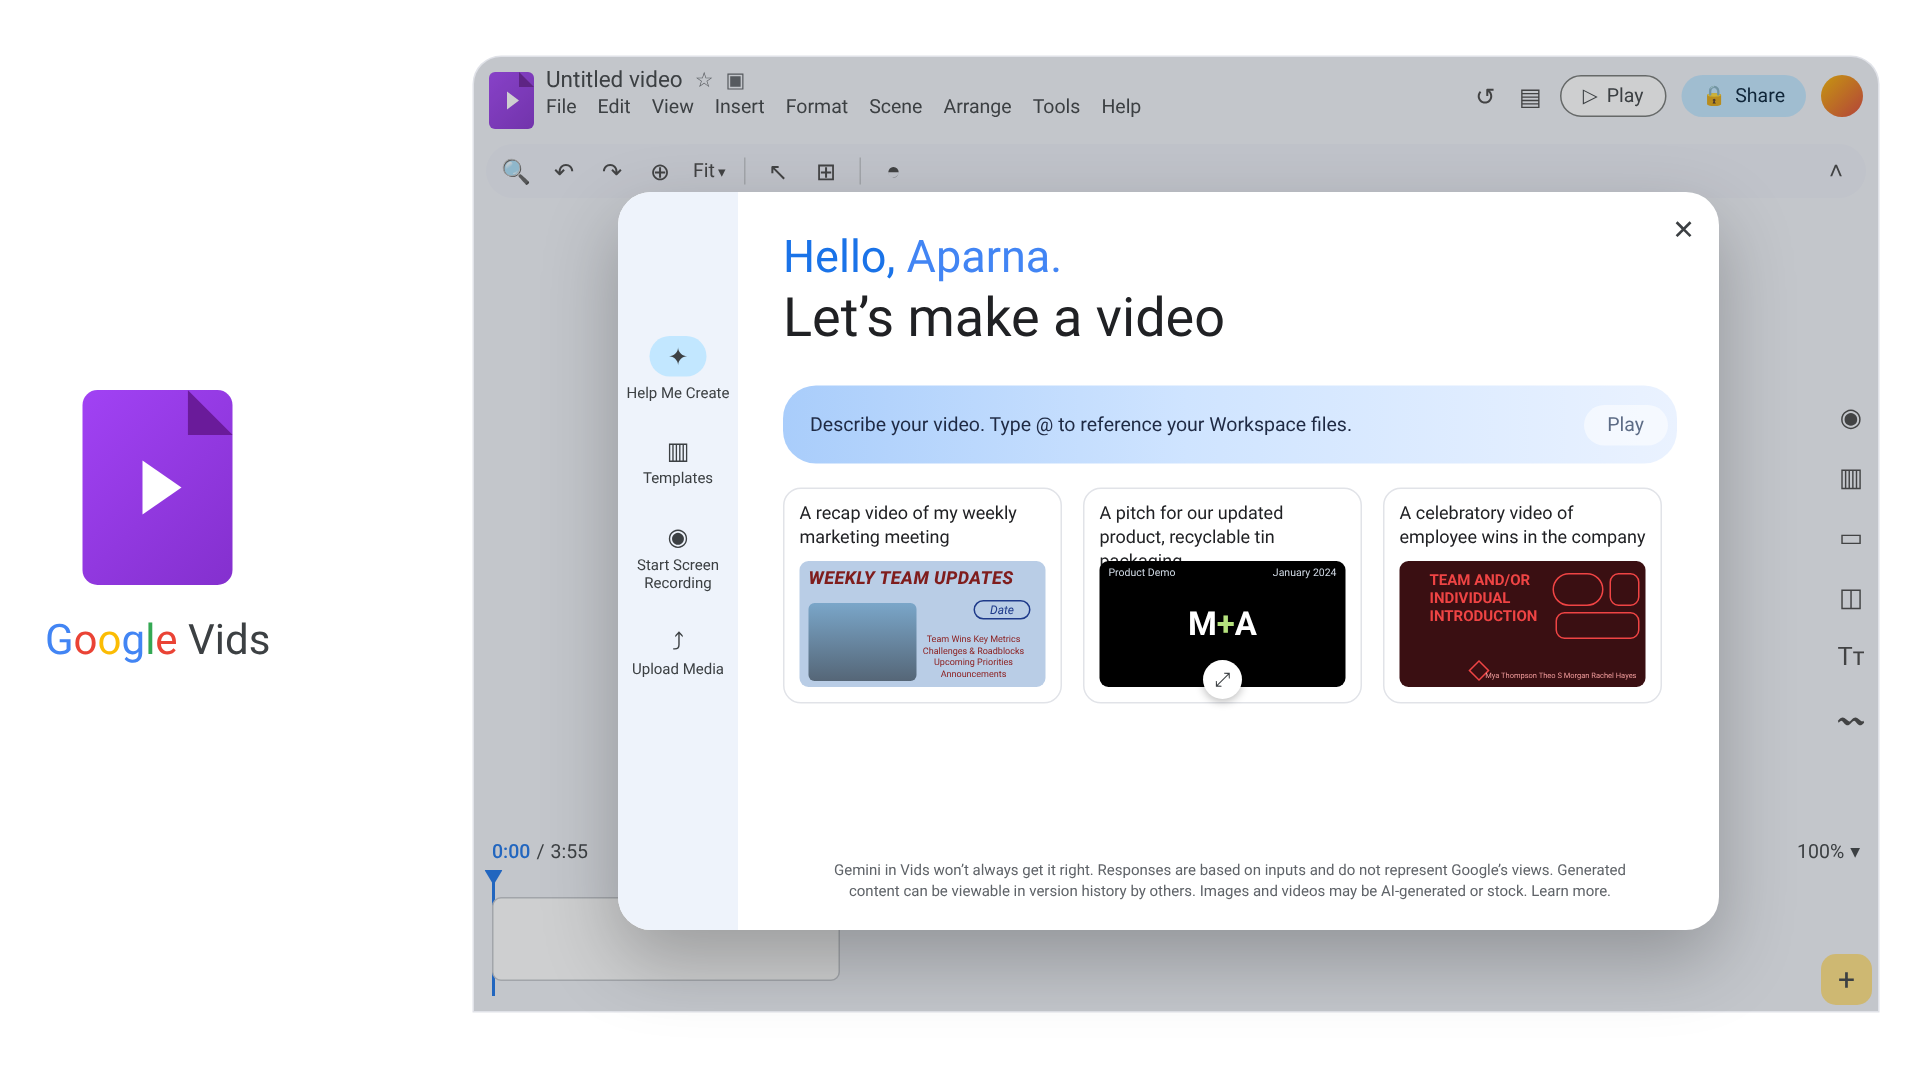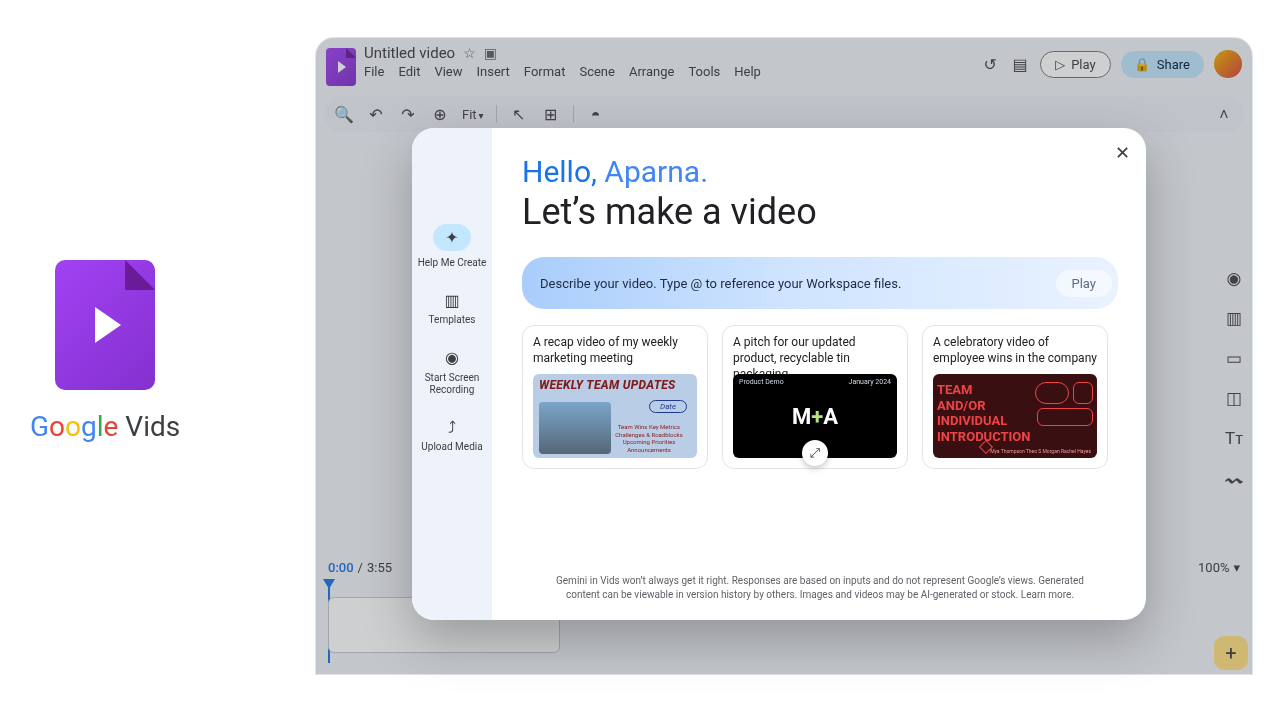--- a/index.html
+++ b/index.html
@@ -109,21 +109,21 @@
 .thumb1 .hdr{position:absolute;top:4px;left:6px;right:6px;font-size:12px;font-weight:800;color:#7f1d1d;font-style:italic;letter-spacing:.3px;}
 .thumb1 .ph{position:absolute;left:6px;bottom:4px;width:72px;height:52px;border-radius:4px;background:linear-gradient(180deg,#7aa6c9 0%,#567 100%);}
 .thumb1 .datepill{position:absolute;right:10px;top:26px;font-size:8px;font-style:italic;border:1px solid #1e3a8a;color:#1e3a8a;border-radius:10px;padding:1px 10px;}
 .thumb1 .lines{position:absolute;right:8px;bottom:4px;width:80px;font-size:6px;color:#8b1d1d;text-align:center;line-height:1.3;}
 .thumb2{background:#000000;display:flex;align-items:center;justify-content:center;}
 .thumb2 .tl{position:absolute;top:4px;left:6px;font-size:7px;color:#cfd8e3;}
 .thumb2 .tr{position:absolute;top:4px;right:6px;font-size:7px;color:#cfd8e3;}
 .thumb2 .ma{font-size:22px;font-weight:700;color:#fff;}
 .thumb2 .ma .plus{color:#b6e37e;}
 .thumb3{background:#3a0f12;}
-.thumb3 .txt{position:absolute;top:8px;left:4px;font-size:13px;font-weight:700;color:#ef4444;line-height:1.2;width:80px;}
+.thumb3 .txt{position:absolute;top:8px;left:20px;font-size:10px;font-weight:700;color:#ef4444;line-height:1.2;width:80px;}
 .thumb3 .shape{position:absolute;border:1px solid #ef4444;border-radius:10px;}
 .thumb3 .s1{top:8px;right:28px;width:34px;height:22px;border-radius:14px;}
 .thumb3 .s2{top:8px;right:4px;width:20px;height:22px;border-radius:6px;}
 .thumb3 .s3{top:34px;right:4px;width:56px;height:18px;border-radius:6px;}
 .thumb3 .names{position:absolute;right:6px;bottom:4px;font-size:5px;color:#ef9a9a;text-align:right;line-height:1.3;}
 .thumb3 .diamond{position:absolute;left:48px;bottom:6px;width:10px;height:10px;border:1px solid #ef4444;transform:rotate(45deg);}
 .expand-circ{position:absolute;left:50%;bottom:2px;transform:translateX(-50%);width:26px;height:26px;border-radius:50%;background:#fff;box-shadow:0 2px 6px rgba(0,0,0,.25);display:flex;align-items:center;justify-content:center;font-size:13px;color:#3c4043;}
 .disclaimer{margin-top:auto;font-size:10px;color:#5f6368;text-align:center;line-height:1.4;padding:0 20px 6px 20px;}
 </style>
 </head>

